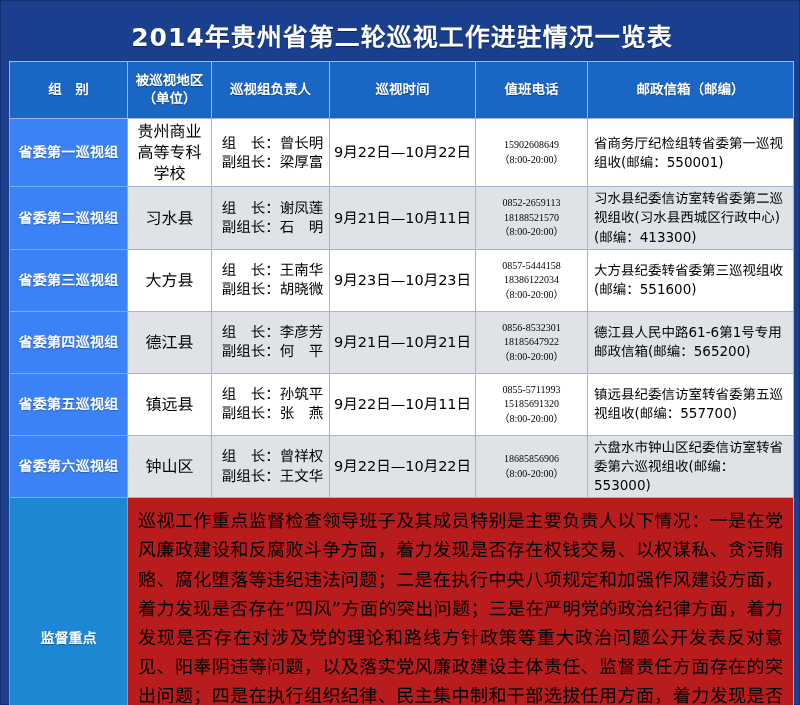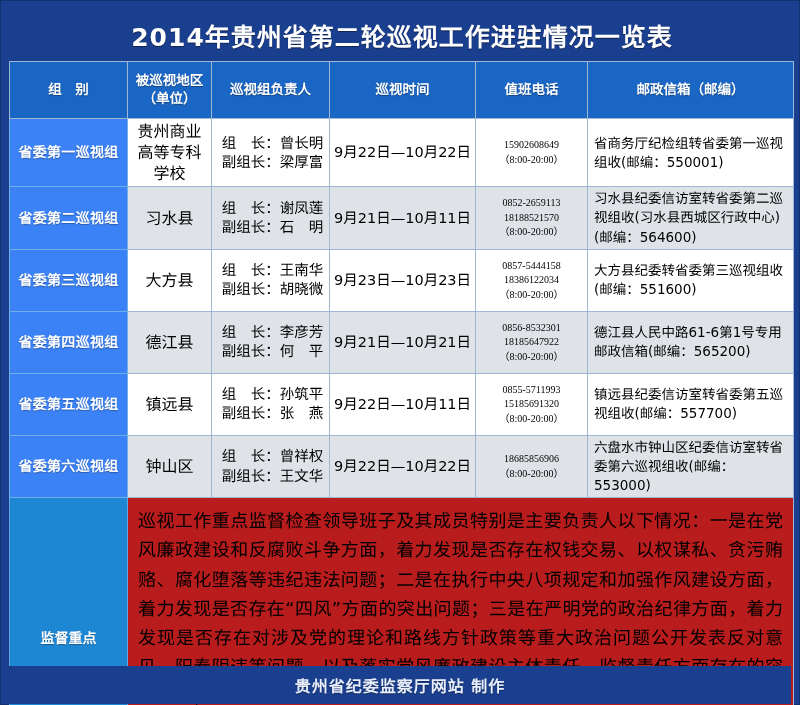--- a/index.html
+++ b/index.html
@@ -222,21 +222,21 @@
           <td class="leader-cell">
             <span class="ln"><span class="lbl">组　长：</span><span>谢凤莲</span></span>
             <span class="ln"><span class="lbl">副组长：</span><span>石　明</span></span>
           </td>
           <td class="time-cell">9月21日—10月11日</td>
           <td class="phone-cell">
             <span class="pn">0852-2659113</span>
             <span class="pn">18188521570</span>
             <span class="pn">（8:00-20:00）</span>
           </td>
-          <td class="mail-cell">习水县纪委信访室转省委第二巡视组收(习水县西城区行政中心)(邮编：564600)</td>
+          <td class="mail-cell">习水县纪委信访室转省委第二巡视组收(习水县西城区行政中心)(邮编：413300)</td>
         </tr>
         <tr>
           <td class="group-cell">省委第三巡视组</td>
           <td class="region-cell">大方县</td>
           <td class="leader-cell">
             <span class="ln"><span class="lbl">组　长：</span><span>王南华</span></span>
             <span class="ln"><span class="lbl">副组长：</span><span>胡晓微</span></span>
           </td>
           <td class="time-cell">9月23日—10月23日</td>
           <td class="phone-cell">
@@ -292,17 +292,14 @@
         </tr>
       </tbody>
     <tfoot>
       <tr class="focus-row">
         <td class="focus-label">监督重点</td>
         <td class="focus-body" colspan="5">巡视工作重点监督检查领导班子及其成员特别是主要负责人以下情况：一是在党风廉政建设和反腐败斗争方面，着力发现是否存在权钱交易、以权谋私、贪污贿赂、腐化堕落等违纪违法问题；二是在执行中央八项规定和加强作风建设方面，着力发现是否存在“四风”方面的突出问题；三是在严明党的政治纪律方面，着力发现是否存在对涉及党的理论和路线方针政策等重大政治问题公开发表反对意见、阳奉阴违等问题，以及落实党风廉政建设主体责任、监督责任方面存在的突出问题；四是在执行组织纪律、民主集中制和干部选拔任用方面，着力发现是否存在组织涣散、纪律松弛现象，是否存在选人用人上的不正之风和腐败问题。同时，对下一级领导班子主要负责人的重要问题线索，巡视组也要了解掌握。</td>
       </tr>
     </tfoot>
   </table>
 
-  <div class="footer-bar">
-    <div class="footer-text">贵州省纪委监察厅网站 制作</div>
-  </div>
 
 </div>
 
 </body></html>

